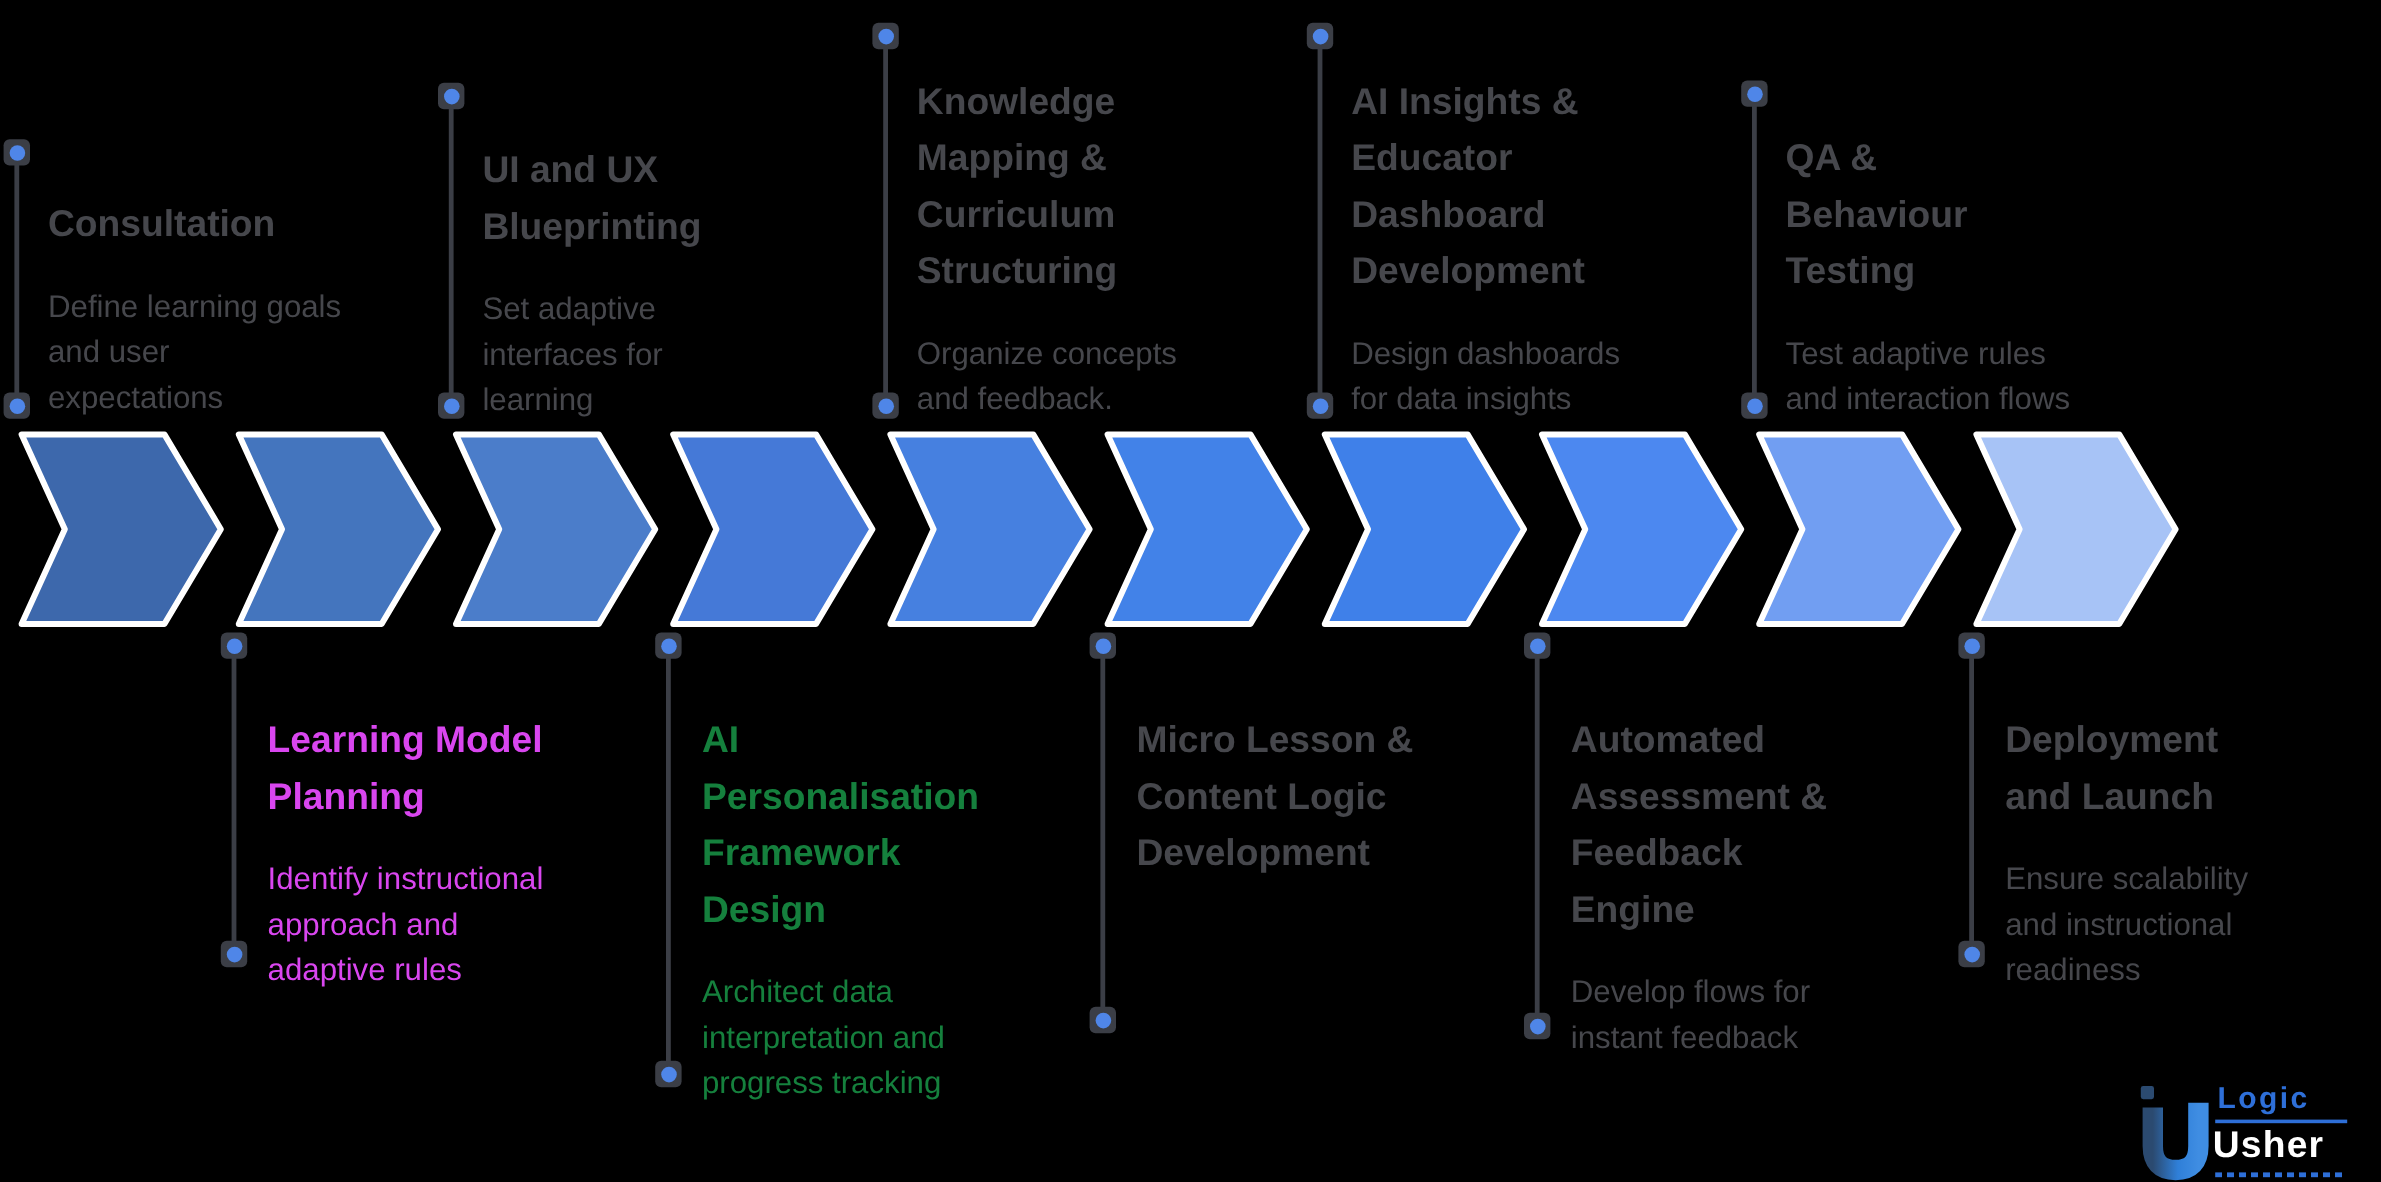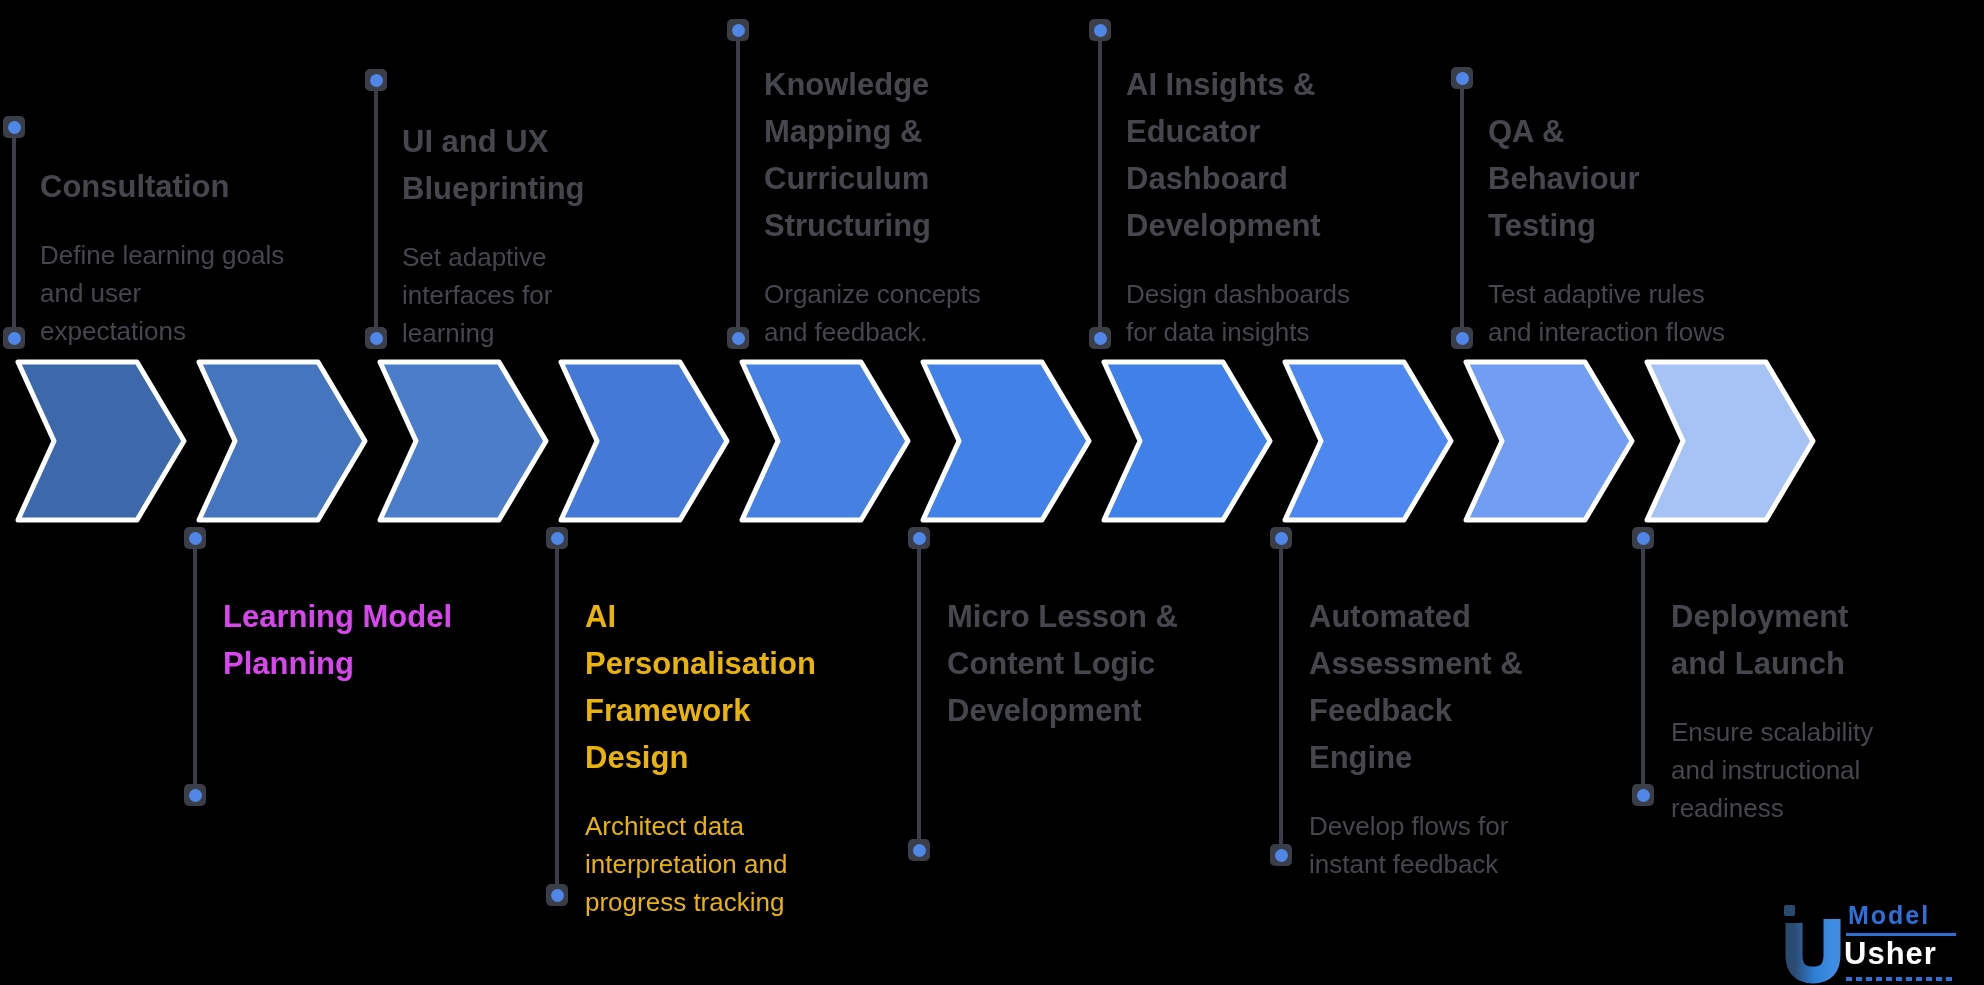--- a/index.html
+++ b/index.html
@@ -53,20 +53,23 @@
       <div class="connector-line" style="background: rgb(59, 62, 70); left: 193px; top: 538px; height: 257px;"></div>
       <div class="dot" style="left: 184px; top: 527px; background: rgb(59, 62, 70);">
         <i style="background: rgb(79, 134, 232);"></i>
       </div>
       <div class="dot" style="left: 184px; top: 784px; background: rgb(59, 62, 70);">
         <i style="background: rgb(79, 134, 232);"></i>
       </div>
       <div class="step-text" style="left: 223px; top: 570px; color: #d946ef;">
         <div class="step-title">Learning Model
 Planning</div>
+        <div class="step-desc">Identify instructional
+approach and
+adaptive rules</div>
       </div>
       <div class="chevron" style="left: 376px;"><svg width="176" height="166" viewBox="0 0 176 166">
           <polygon points="4,4 123,4 170,83 123,162 4,162 40,83" fill="#4b7dca" stroke="#ffffff" stroke-width="5" stroke-linejoin="round"></polygon>
         </svg></div>
       <div class="connector-line" style="background: rgb(59, 62, 70); left: 374px; top: 80px; height: 258px;"></div>
       <div class="dot" style="left: 365px; top: 69px; background: rgb(59, 62, 70);">
         <i style="background: rgb(79, 134, 232);"></i>
       </div>
       <div class="dot" style="left: 365px; top: 327px; background: rgb(59, 62, 70);">
         <i style="background: rgb(79, 134, 232);"></i>
@@ -81,21 +84,21 @@
       <div class="chevron" style="left: 557px;"><svg width="176" height="166" viewBox="0 0 176 166">
           <polygon points="4,4 123,4 170,83 123,162 4,162 40,83" fill="#4579d7" stroke="#ffffff" stroke-width="5" stroke-linejoin="round"></polygon>
         </svg></div>
       <div class="connector-line" style="background: rgb(59, 62, 70); left: 555px; top: 538px; height: 357px;"></div>
       <div class="dot" style="left: 546px; top: 527px; background: rgb(59, 62, 70);">
         <i style="background: rgb(79, 134, 232);"></i>
       </div>
       <div class="dot" style="left: 546px; top: 884px; background: rgb(59, 62, 70);">
         <i style="background: rgb(79, 134, 232);"></i>
       </div>
-      <div class="step-text" style="left: 585px; top: 570px; color: #eab308;">
+      <div class="step-text" style="left: 585px; top: 570px; color: #15803d;">
         <div class="step-title">AI
 Personalisation
 Framework
 Design</div>
         <div class="step-desc">Architect data
 interpretation and
 progress tracking</div>
       </div>
       <div class="chevron" style="left: 738px;"><svg width="176" height="166" viewBox="0 0 176 166">
           <polygon points="4,4 123,4 170,83 123,162 4,162 40,83" fill="#4680e0" stroke="#ffffff" stroke-width="5" stroke-linejoin="round"></polygon>
@@ -207,19 +210,19 @@
       <defs>
         <linearGradient id="ugrad" x1="0" y1="0" x2="1" y2="0">
           <stop offset="0" stop-color="#2b4a70"></stop>
           <stop offset="0.55" stop-color="#2f7fd8"></stop>
           <stop offset="1" stop-color="#3f8de2"></stop>
         </linearGradient>
       </defs>
       <rect x="4" y="0" width="11" height="11" rx="2" fill="#2b4a70"></rect>
       <path d="M14 18 V50 Q14 70 33 70 Q52 70 52 50 V14" fill="none" stroke="url(#ugrad)" stroke-width="17" stroke-linecap="butt"></path>
     </svg>
-    <div class="logo-idea" style="color: rgb(46, 111, 216);">Model</div>
+    <div class="logo-idea" style="color: rgb(46, 111, 216);">Logic</div>
     <div class="logo-rule" style="background: rgb(46, 111, 216);"></div>
     <div class="logo-usher">Usher</div>
     <div class="logo-tagline"></div>
   </div>
 
 </div>
 
 </body></html>

